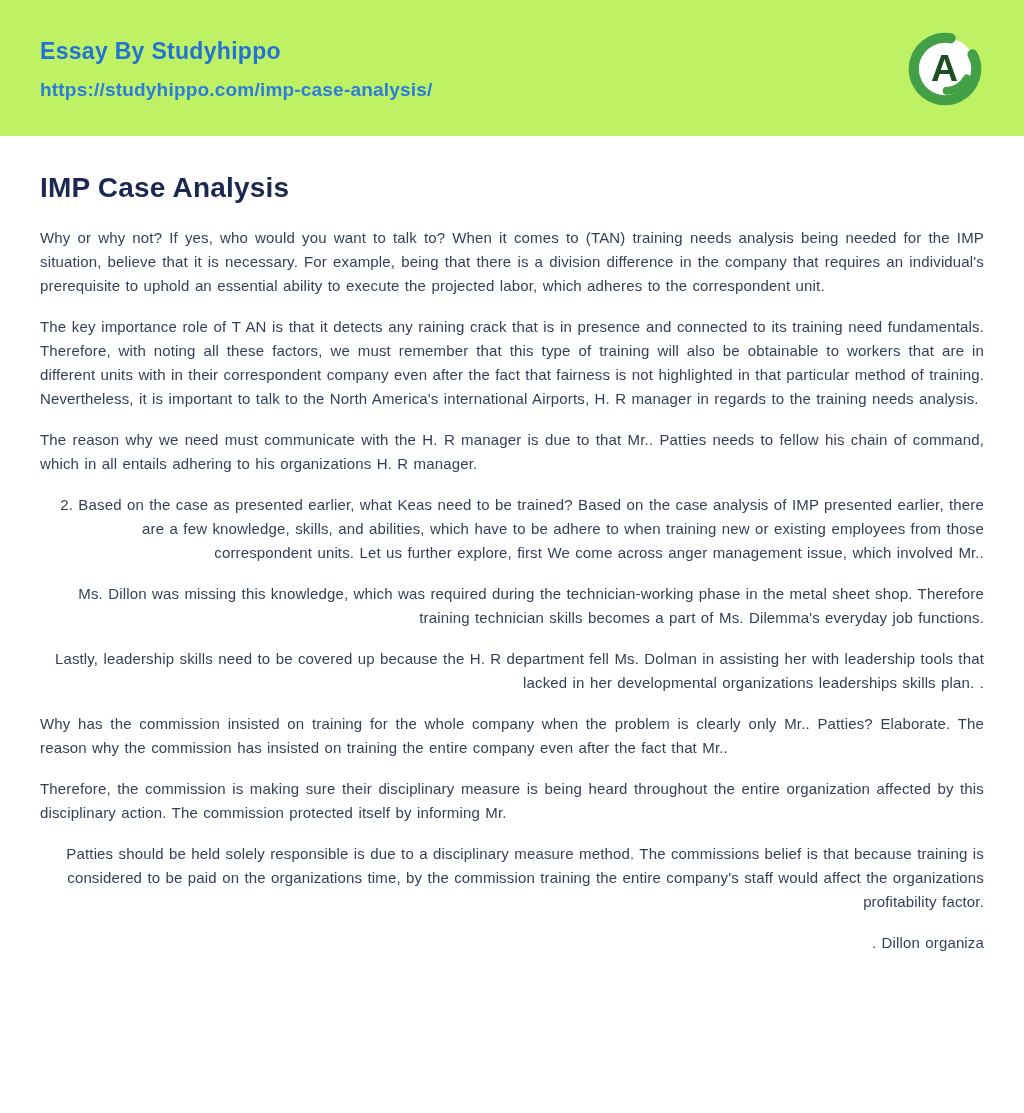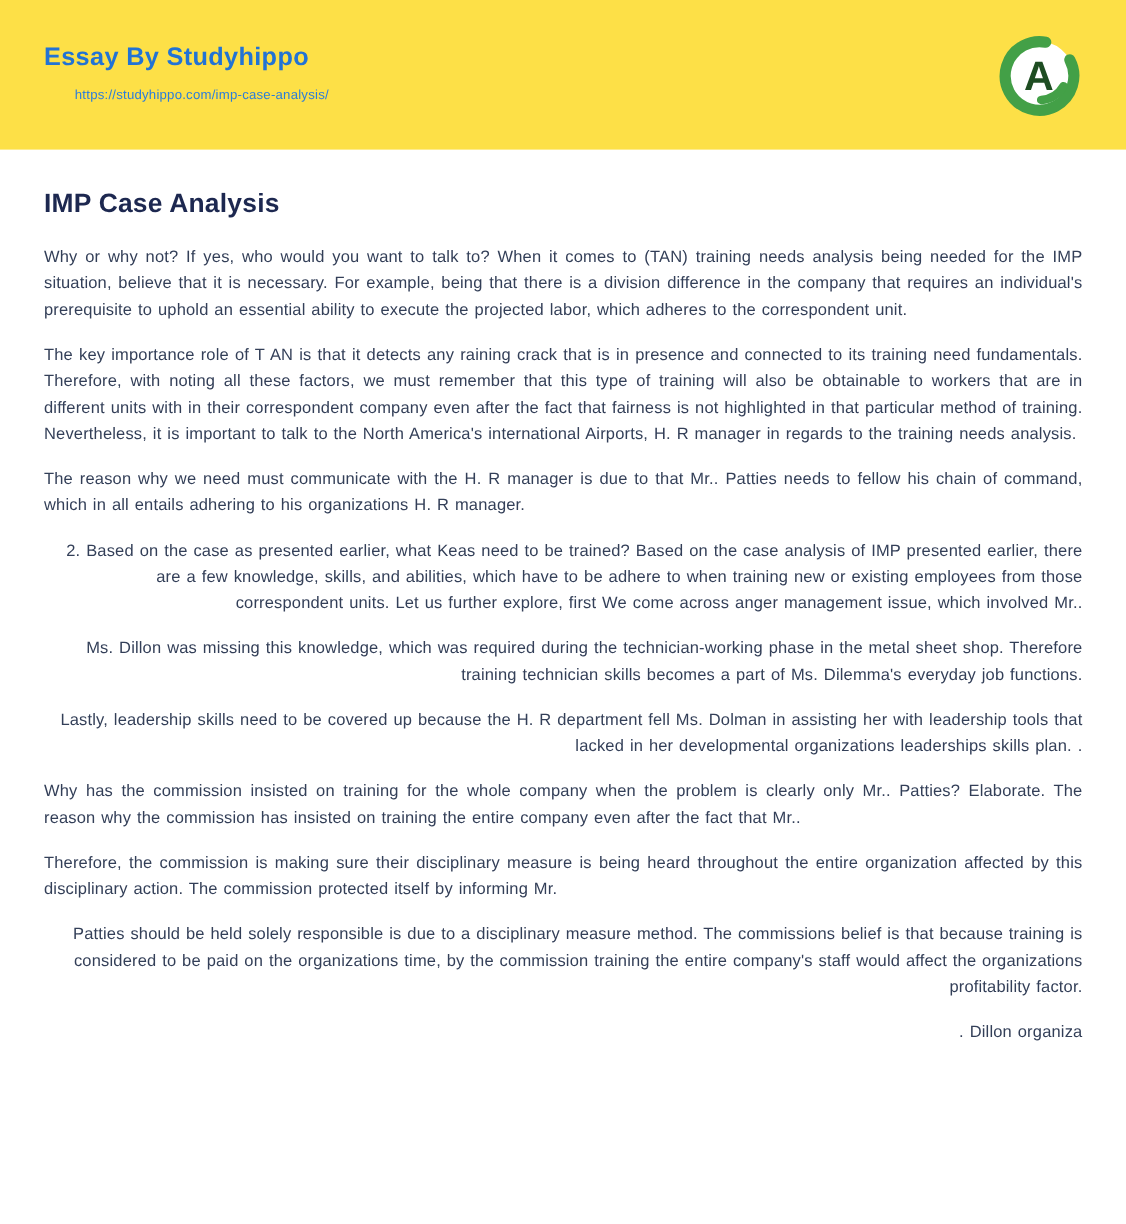--- a/index.html
+++ b/index.html
@@ -8,55 +8,54 @@
     background: #ffffff;
     font-family: "Liberation Sans", sans-serif;
   }
   .page {
     width: 1024px;
     min-height: 1113px;
     background: #ffffff;
   }
   
   .site-header {
-    background: #fde047;
+    background: #bef264;
     padding: 30px 40px 28px 40px;
     display: flex;
     justify-content: space-between;
     align-items: flex-start;
   }
   .header-left { display: flex; flex-direction: column; }
   .site-title {
     color: #2273d5;
     font-size: 23px;
     font-weight: 700;
     letter-spacing: 0.3px;
     margin-top: 8px;
   }
   .source-url {
     color: #2b7ddb;
-    font-size: 12px;
-    font-weight: 400;
+    font-size: 19px;
+    font-weight: 700;
     margin-top: 14px;
     text-decoration: none;
     letter-spacing: 0.2px;
-    margin-left: 28px;
   }
   .logo-wrap {
     width: 78px;
     height: 78px;
     flex: 0 0 auto;
   }
   
   .article {
     padding: 30px 40px 60px 40px;
   }
   .essay-title {
     color: #1d2850;
-    font-size: 24px;
+    font-size: 28px;
     font-weight: 700;
     letter-spacing: 0.2px;
     margin: 6px 0 22px 0;
   }
   .essay-paragraph {
     color: #333f58;
     font-size: 15px;
     line-height: 24px;
     margin-bottom: 17px;
     letter-spacing: 0.15px;

